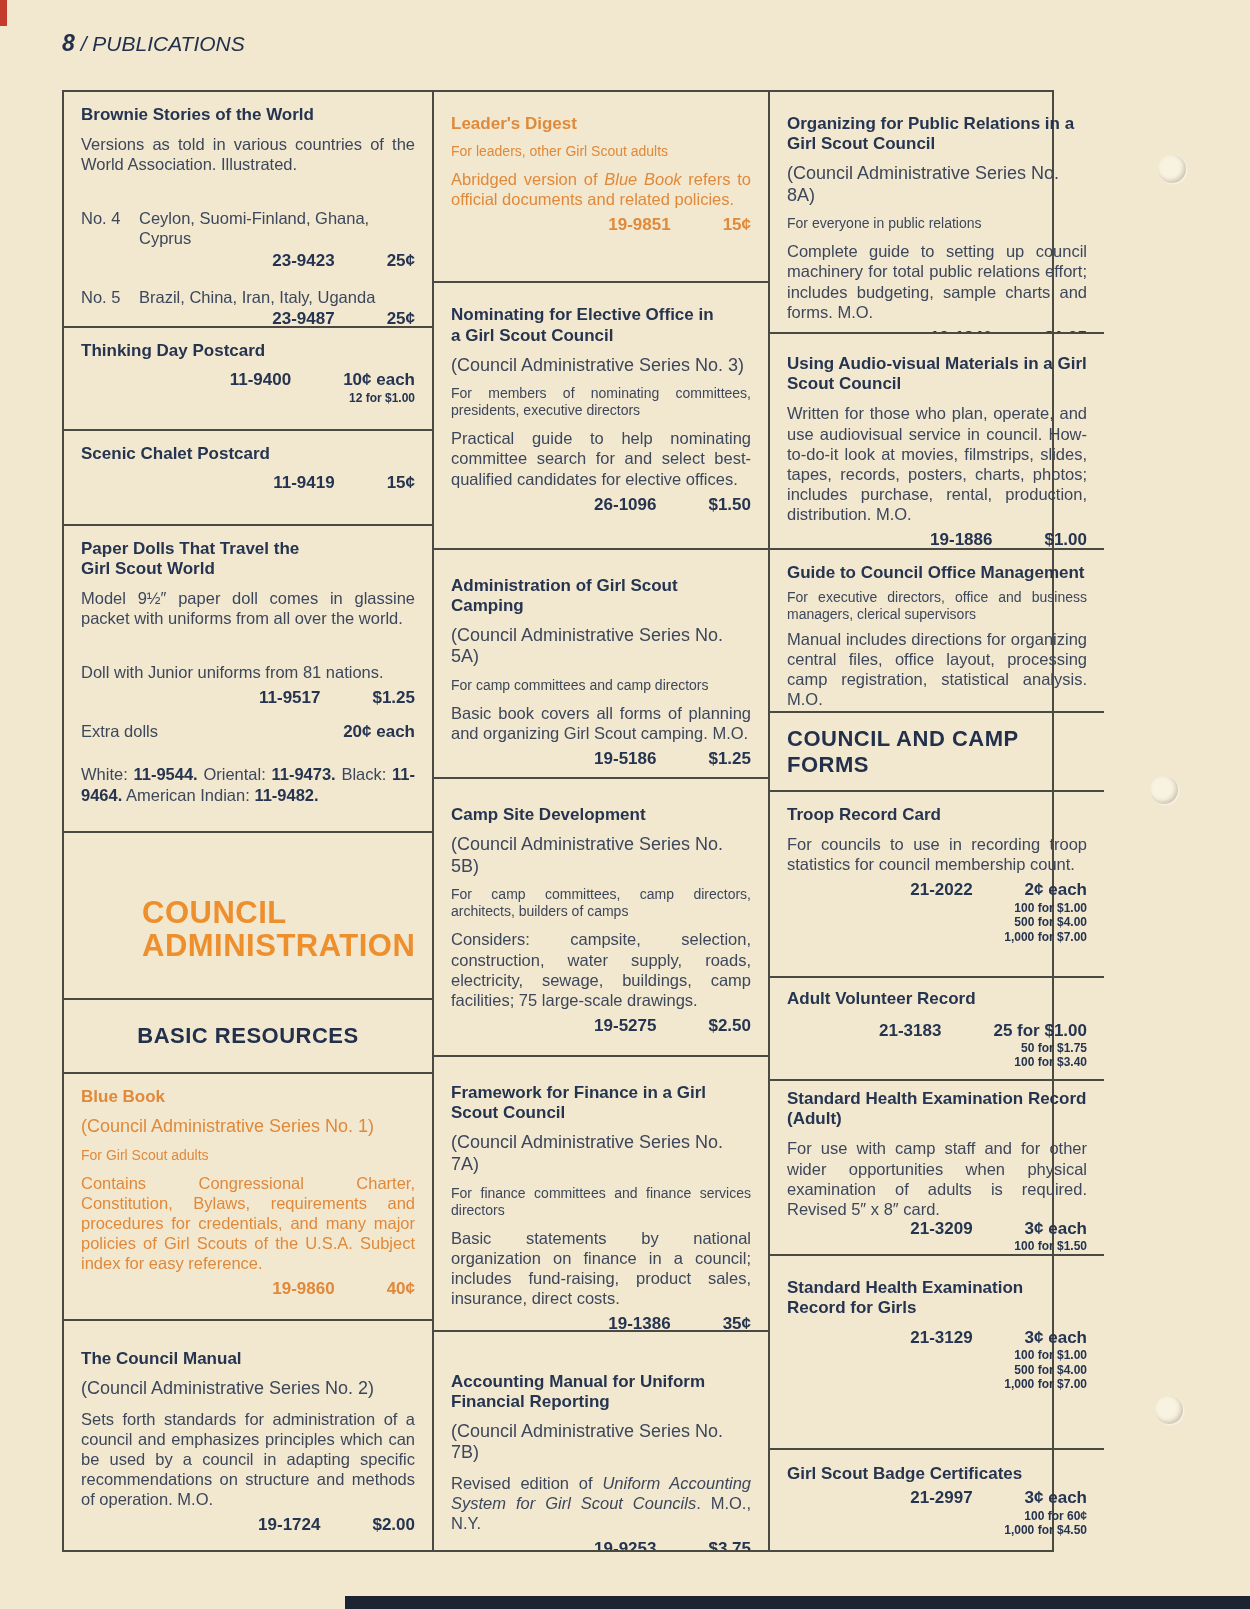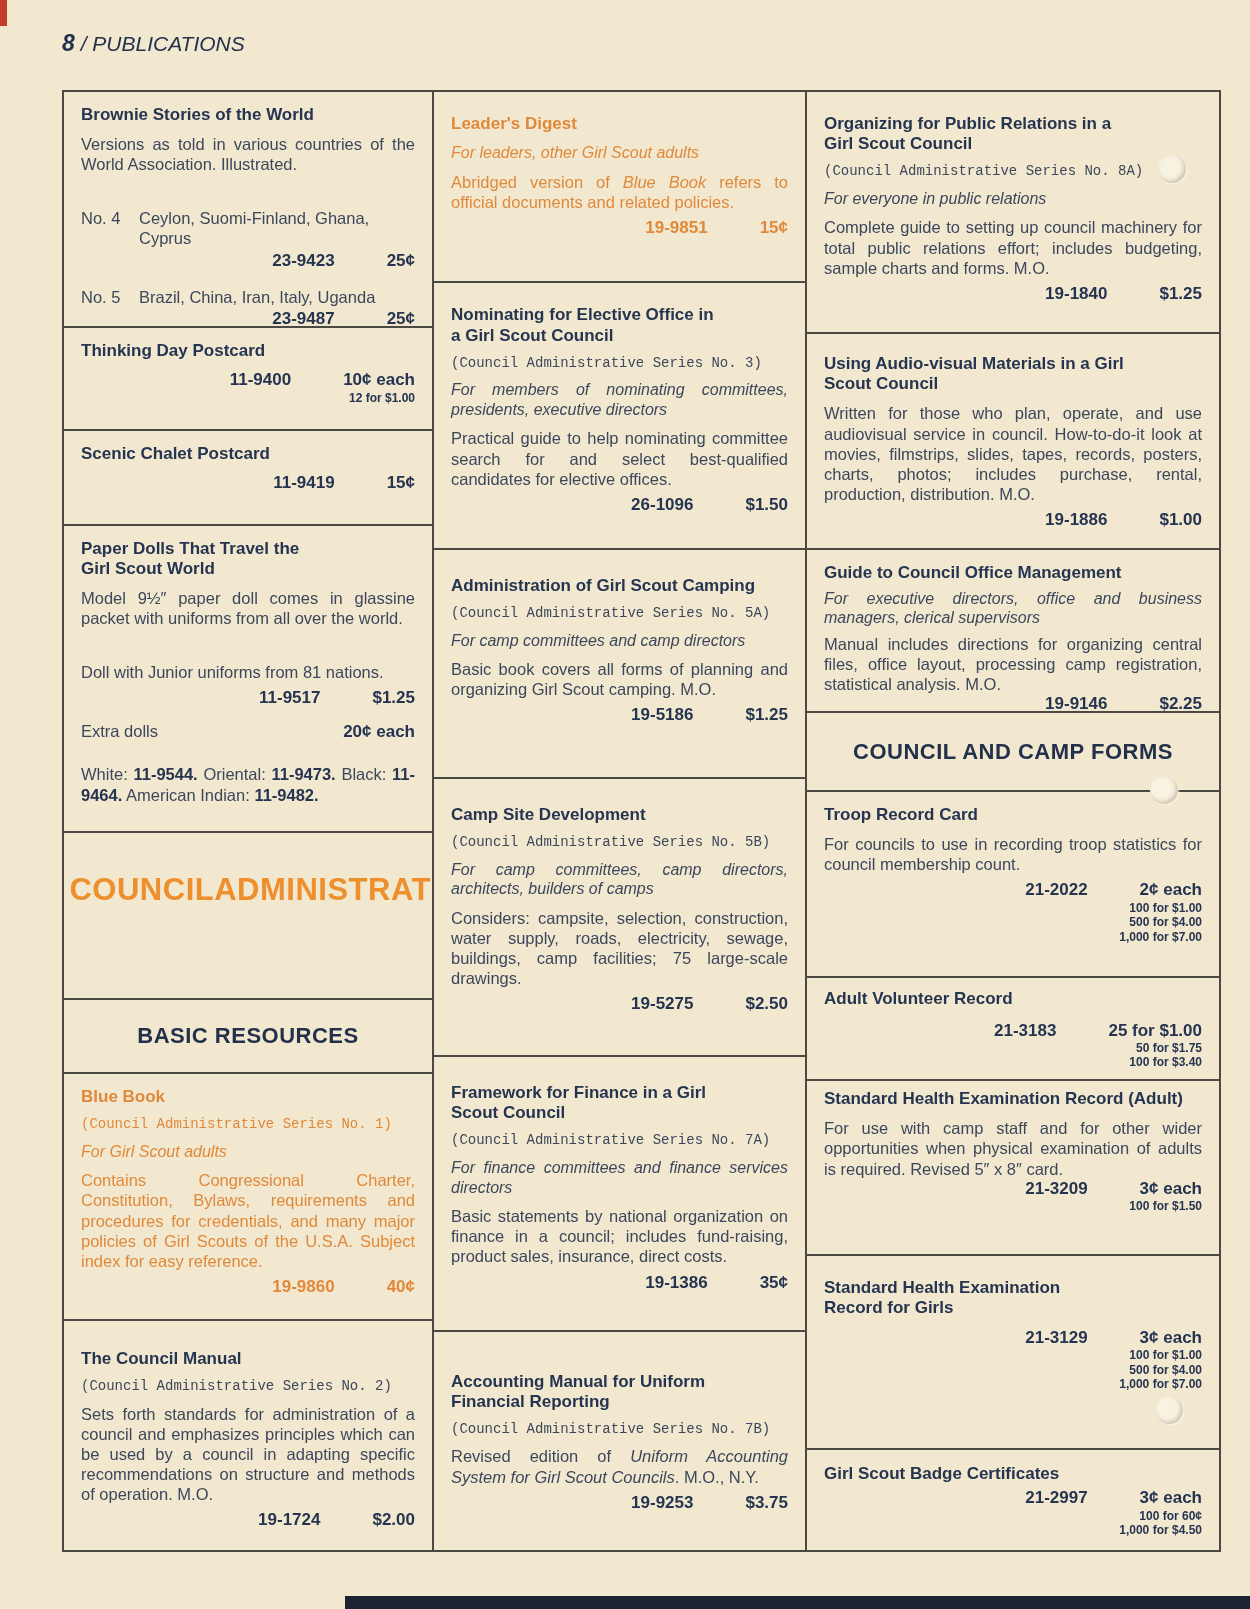--- a/index.html
+++ b/index.html
@@ -10,50 +10,50 @@
     color:#3c475c;
     position:relative;
     overflow:hidden;
   }
   .page-header {
     position:absolute; top:30px; left:62px;
     font-size:21px; color:#22304c; font-style:italic;
   }
   .page-header .pgnum { font-weight:bold; font-size:23px; }
   .catalog {
-    position:absolute; left:62px; top:90px; width:1159px; height:1462px;
+    position:absolute; left:62px; top:90px; width:992px; height:1462px;
     border:2px solid #4b4a42;
     display:flex;
     background:#f2e8cf;
   }
   .col { display:flex; flex-direction:column; }
   .col-1 { width:370px; border-right:2px solid #4b4a42; }
   .col-2 { width:373px; border-right:2px solid #4b4a42; }
   .col-3 { flex:1; }
   .sec { padding:13px 17px; border-bottom:2px solid #4b4a42; overflow:hidden; }
   .sec.last { border-bottom:none; }
   .title {
     font-weight:bold; font-size:17px; line-height:1.18;
     color:#253450; margin-bottom:9px;
   }
-  .series { font-size:14px; line-height:1.2; margin-bottom:9px; color:#3c475c;font-family:Liberation Mono, monospace; }
-  .aud { font-size:16px; line-height:1.22; font-style:italic; margin-bottom:9px; text-align:justify; }
+  .series { font-size:18px; line-height:1.2; margin-bottom:9px; color:#3c475c; }
+  .aud { font-size:14px; line-height:1.22; margin-bottom:9px; text-align:justify; }
   .desc { font-size:16.5px; line-height:1.22; text-align:justify; margin-bottom:6px; }
   .codeline {
     display:flex; justify-content:flex-end; align-items:baseline;
     font-weight:bold; font-size:17px; color:#253450; line-height:1.2;
   }
   .codeline .code { margin-right:52px; }
   .tier {
     text-align:right; font-weight:bold; font-size:12px; color:#253450; line-height:1.2;
   }
   .orange .title, .orange .series, .orange .aud, .orange .desc,
   .orange .codeline, .orange .tier { color:#e0893a; }
   .banner {
-    display:flex; flex-direction:row; justify-content:center;
+    display:flex; flex-direction:column; justify-content:center;
     padding-left:78px;
     margin-top:28px;
   }
   .banner div {
     color:#ee8f2e; font-weight:bold; font-size:31px; line-height:1.06;
     letter-spacing:0.5px;
   }
   .center-head {
     display:flex; align-items:center; justify-content:center;
   }

